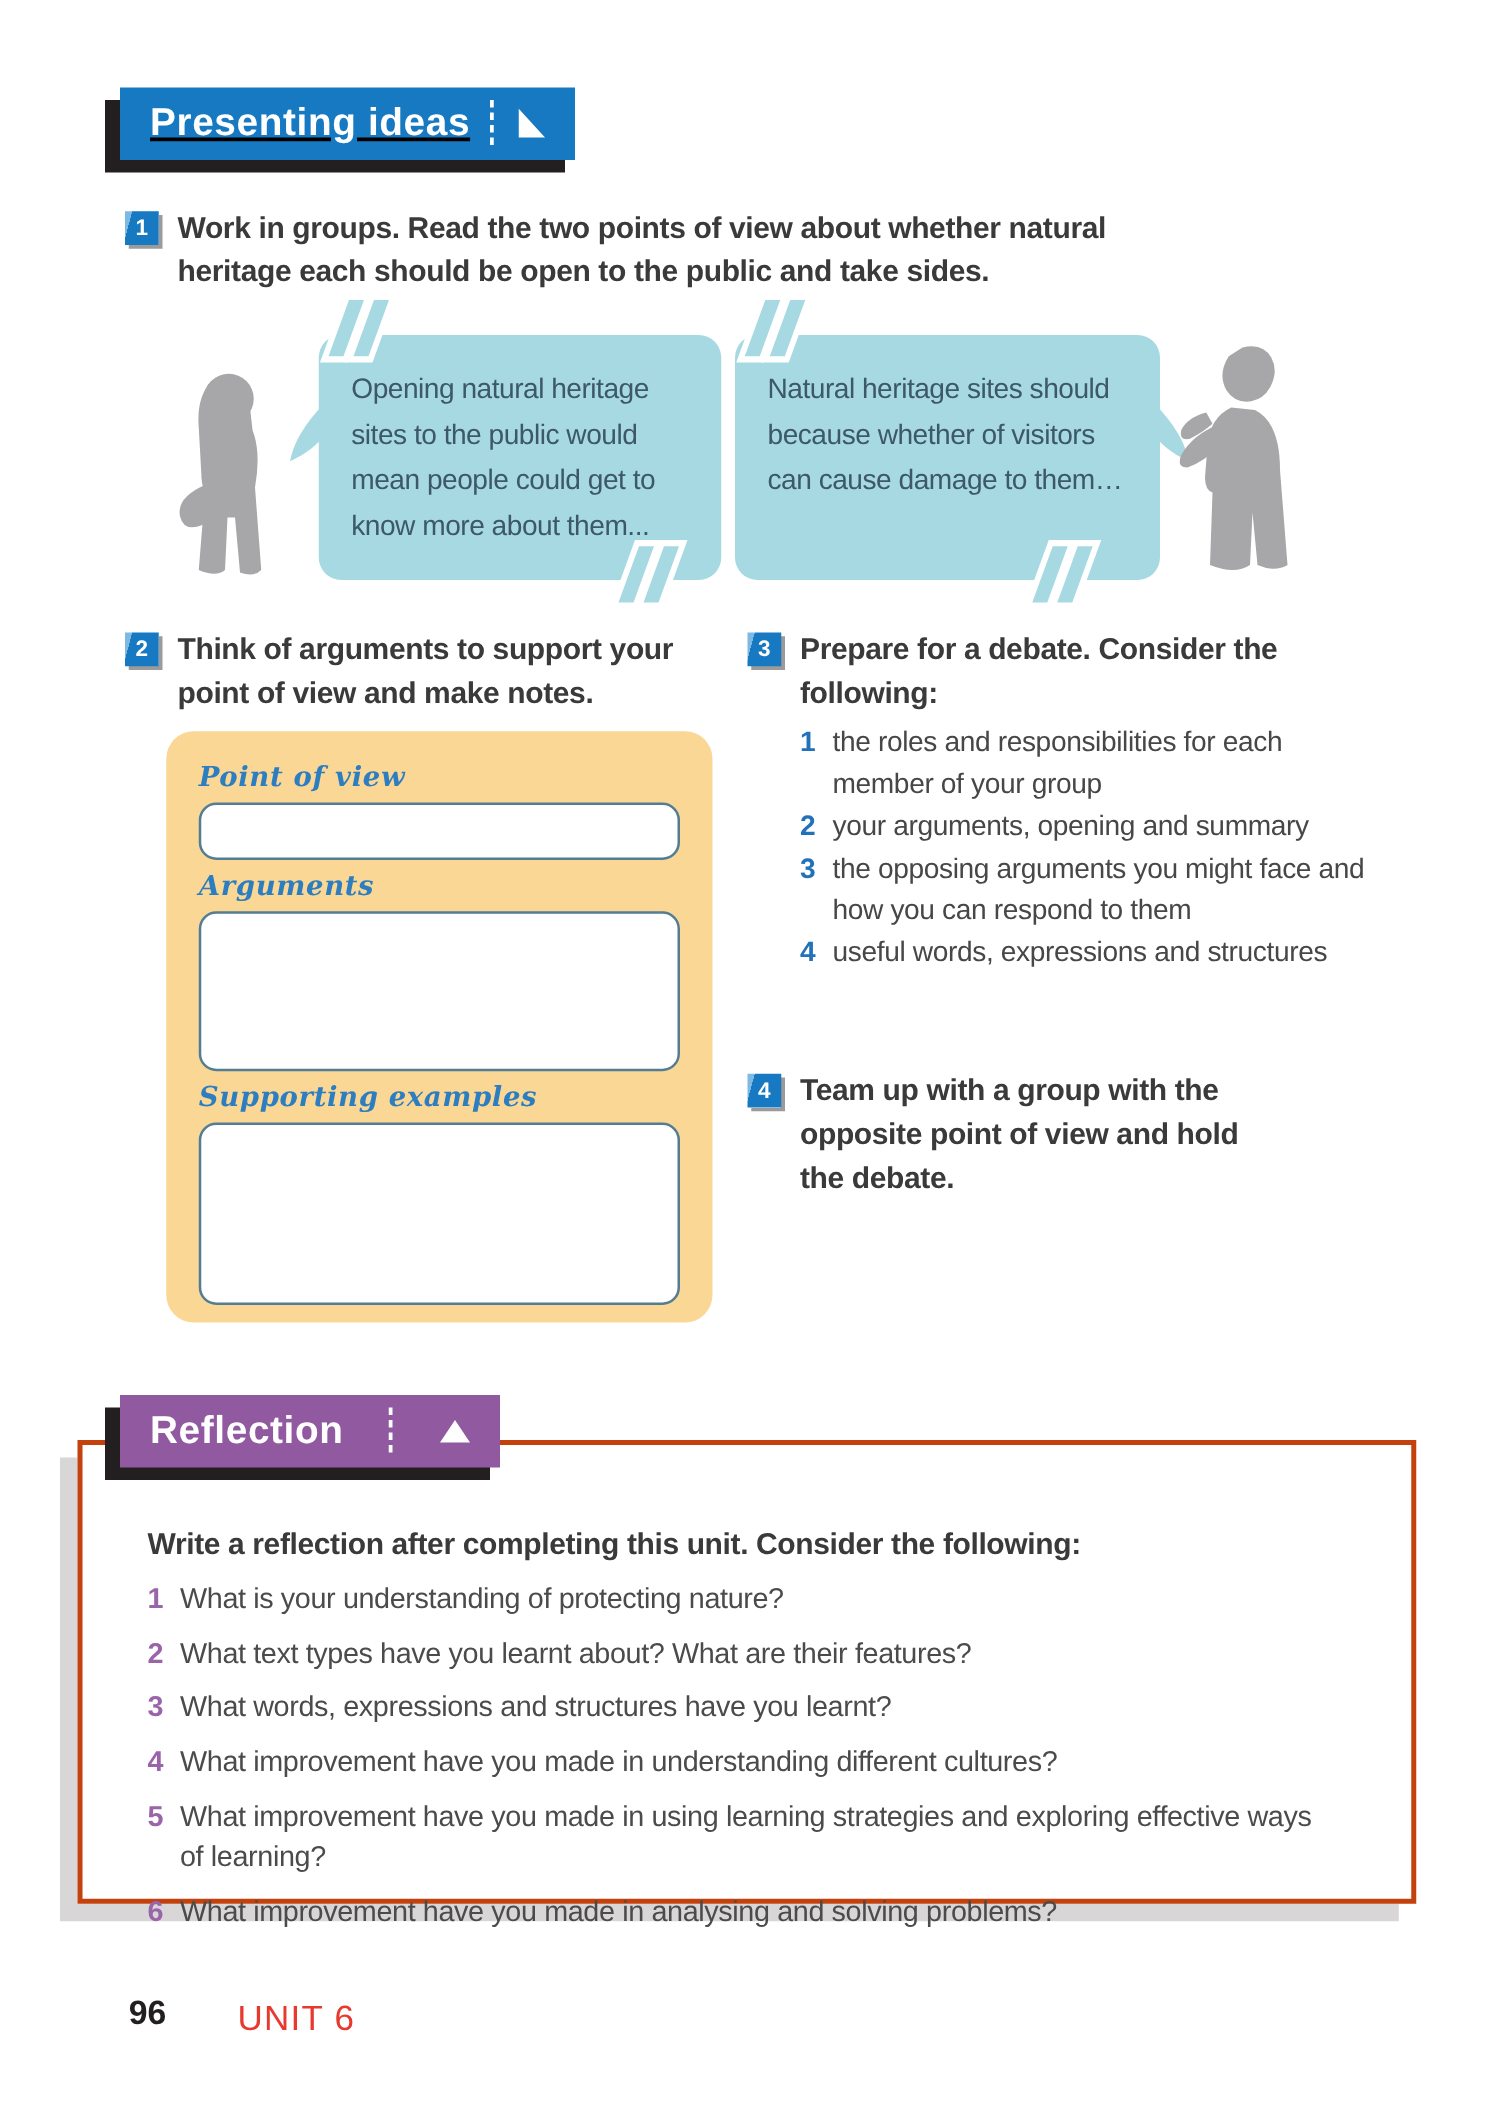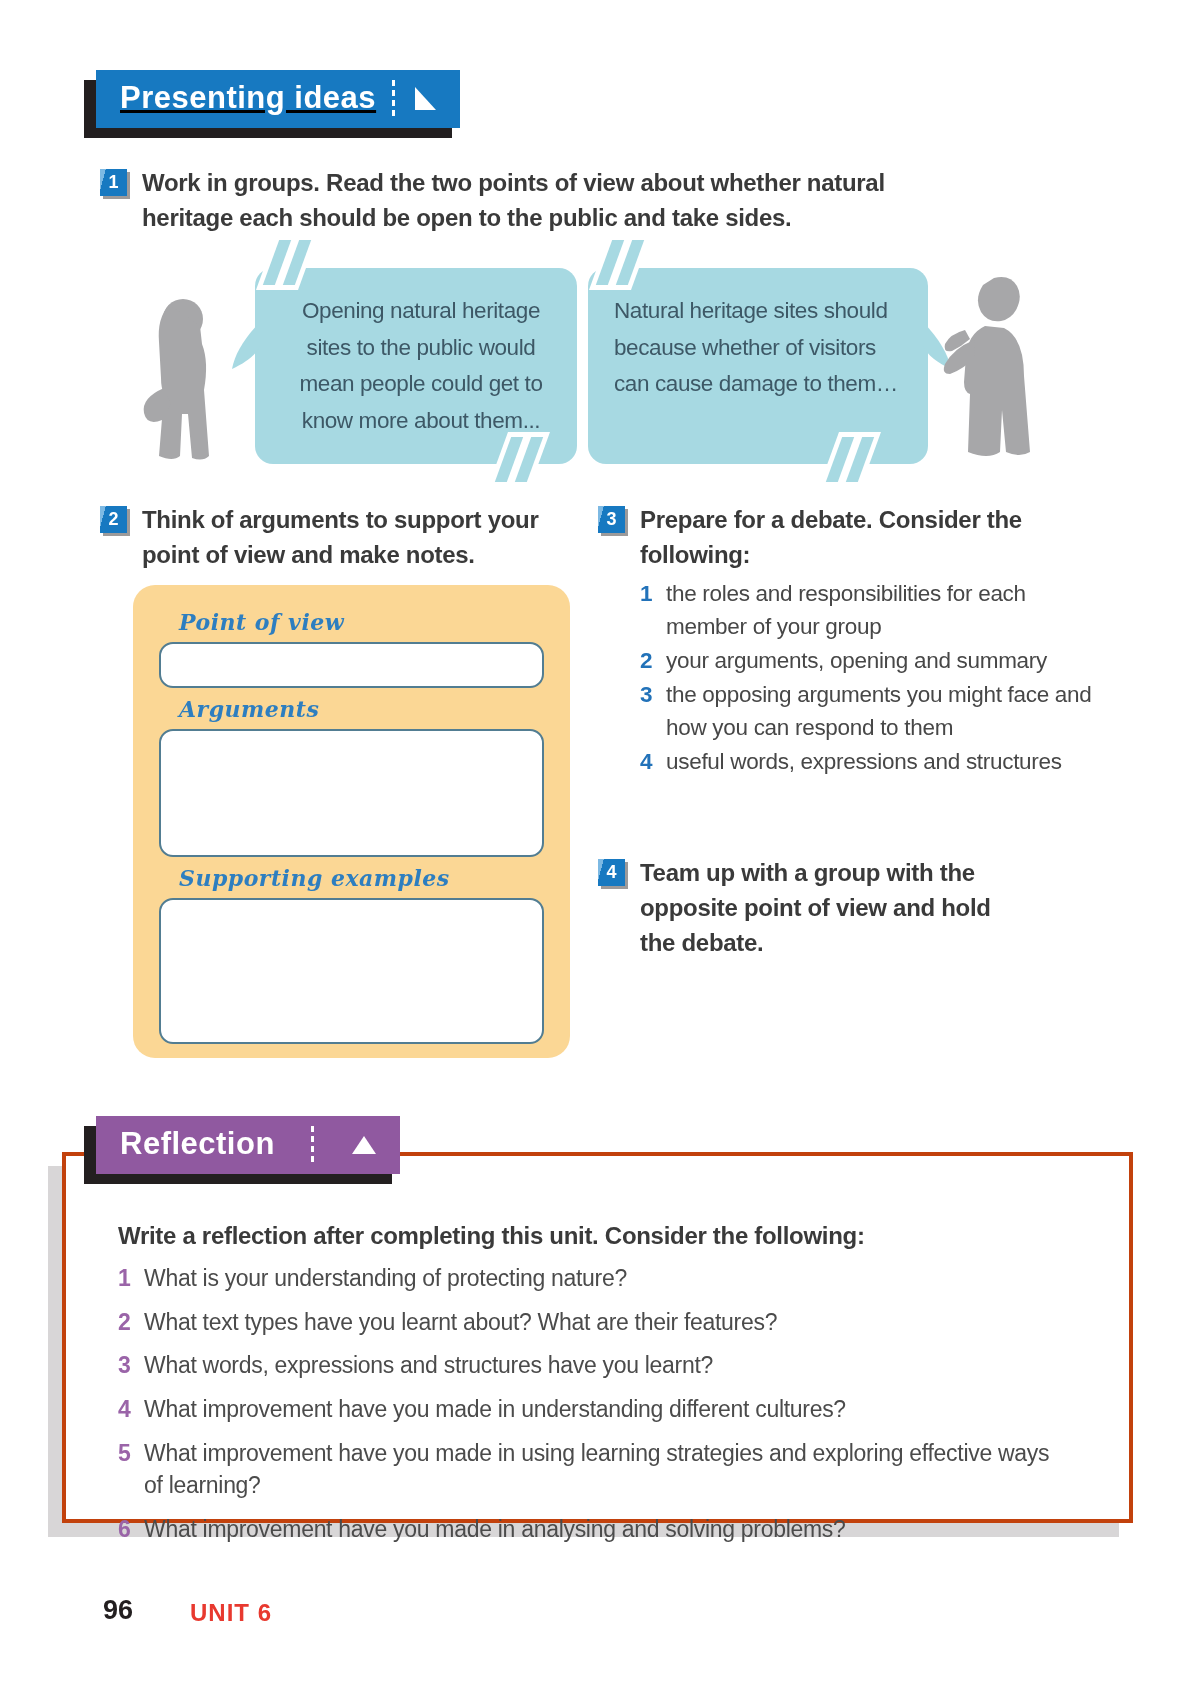--- a/index.html
+++ b/index.html
@@ -45,21 +45,21 @@
 
   .silhouette { position:absolute; }
 
   
   .note-box {
     position:absolute; left:133px; top:585px; width:437px; height:473px;
     background:#fbd795; border-radius:22px; padding:16px 26px; box-sizing:border-box;
   }
   .note-label {
     font-family:"DejaVu Serif", serif; font-style:italic; font-weight:bold;
-    color:#2d7ec0; font-size:22px; letter-spacing:.5px; margin:8px 0 7px 20px;
+    color:#2d7ec0; font-size:22px; letter-spacing:.5px; margin:8px 0 7px 0;
   }
   .note-input { background:#ffffff; border:2px solid #527d92; border-radius:14px; width:100%; box-sizing:border-box; }
   .note-input.small { height:46px; }
   .note-input.mid { height:128px; }
   .note-input.big { height:146px; }
 
   
   .n-list { position:absolute; }
   .n-item { display:flex; gap:11px; font-size:22.5px; line-height:1.47; color:#474747; letter-spacing:-.3px; margin-bottom:1px; }
   .n-num { color:#2272b9; font-weight:bold; min-width:15px; text-align:left; }
@@ -69,21 +69,21 @@
     position:absolute; left:62px; top:1152px; width:1071px; height:371px;
     background:#fff; border:4px solid #c2410c; box-shadow:-14px 14px 0 #d8d6d7;
     box-sizing:border-box; padding:66px 56px 0 52px; z-index:1;
   }
   .refl-intro { font-weight:bold; font-size:24px; color:#3a3a3a; letter-spacing:-.3px; margin-bottom:12px; }
   .r-item { display:flex; gap:11px; font-size:23px; line-height:1.42; color:#4b4b4b; letter-spacing:-.3px; margin-bottom:11px; }
   .r-num { color:#9a64a8; font-weight:bold; min-width:15px; }
 
   
   .page-num { position:absolute; left:103px; top:1595px; font-size:27px; font-weight:bold; color:#231f20;text-align:right; }
-  .unit-label { position:absolute; left:190px; top:1599px; font-size:24px; font-weight:bold; color:#e8392f; letter-spacing:1px; }
+  .unit-label { position:absolute; left:190px; top:1599px; font-size:28px; font-weight:normal; color:#e8392f; letter-spacing:1px; }
 </style>
 </head>
 <body>
 
 <div class="page">
 
   <div class="banner blue" style="left:96px; top:70px;text-decoration:underline;">
     <div class="shadow"></div>
     <div class="face">
       <span class="b-title">Presenting ideas</span>
@@ -100,21 +100,21 @@
   </div>
 
   <svg class="silhouette" style="left:103px; top:292px;" width="140" height="172" viewBox="0 0 140 172">
     <g fill="#a7a7a9">
       <circle cx="80" cy="27" r="20"></circle>
       <path d="M66 13 Q54 26 56 50 L58 86 Q58 96 61 102 L56 164 Q70 170 77 164 L79 122 L85 122 L89 166 Q100 170 106 164 L101 98 Q106 70 99 52 L97 34 Z"></path>
       <path d="M61 96 Q38 106 41 121 Q44 134 59 128 L68 112 Z"></path>
     </g>
   </svg>
 
-  <div class="bubble" style="left:255px; top:268px; width:322px; height:196px;text-align:center;">
+  <div class="bubble" style="left:255px; top:268px; width:322px; height:196px;">
     <svg class="tail l" viewBox="0 0 28 52">
         <path d="M28 4 C11 22 3 36 0 51 C13 45 24 37 28 28 Z" fill="#a7d9e2"></path>
       </svg>
     <div class="qmark tl">
         <i></i>
         <i></i>
       </div>
     <div>Opening natural heritage</div>
     <div>sites to the public would</div>
     <div>mean people could get to</div>

